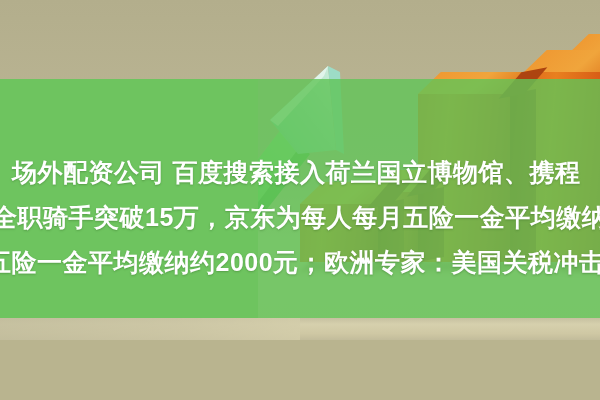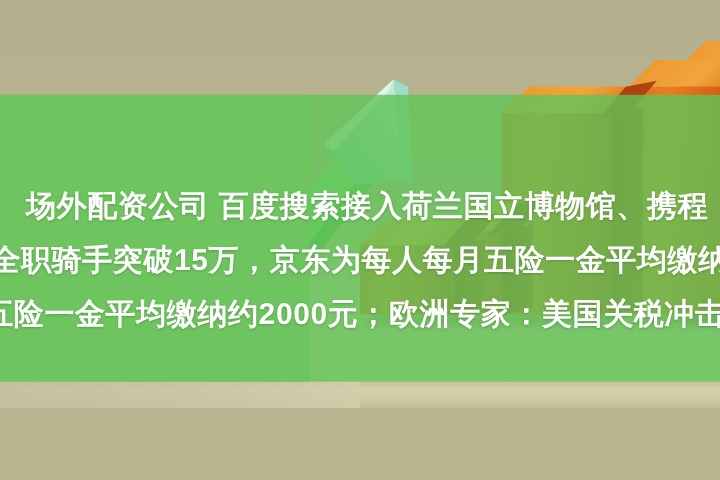--- a/index.html
+++ b/index.html
@@ -7,21 +7,20 @@
     width:600px;height:400px;
     background:#b9b48f;
     font-family:"Liberation Sans","DejaVu Sans",sans-serif;
     overflow:hidden;
   }
   #stage{
     position:relative;
     width:600px;height:340px;
     overflow:hidden;
     background:#15803d;
-    text-align:center;
   }
 
   
   .backdrop{
     position:absolute;inset:0;
     background:
       linear-gradient(180deg,#b3ae8c 0%,#bdb796 52%,#c9c3a2 62%,#d2ccab 72%,#cfc9a6 100%);
   }
   .floor{
     position:absolute;left:0;right:0;top:318px;bottom:0;

